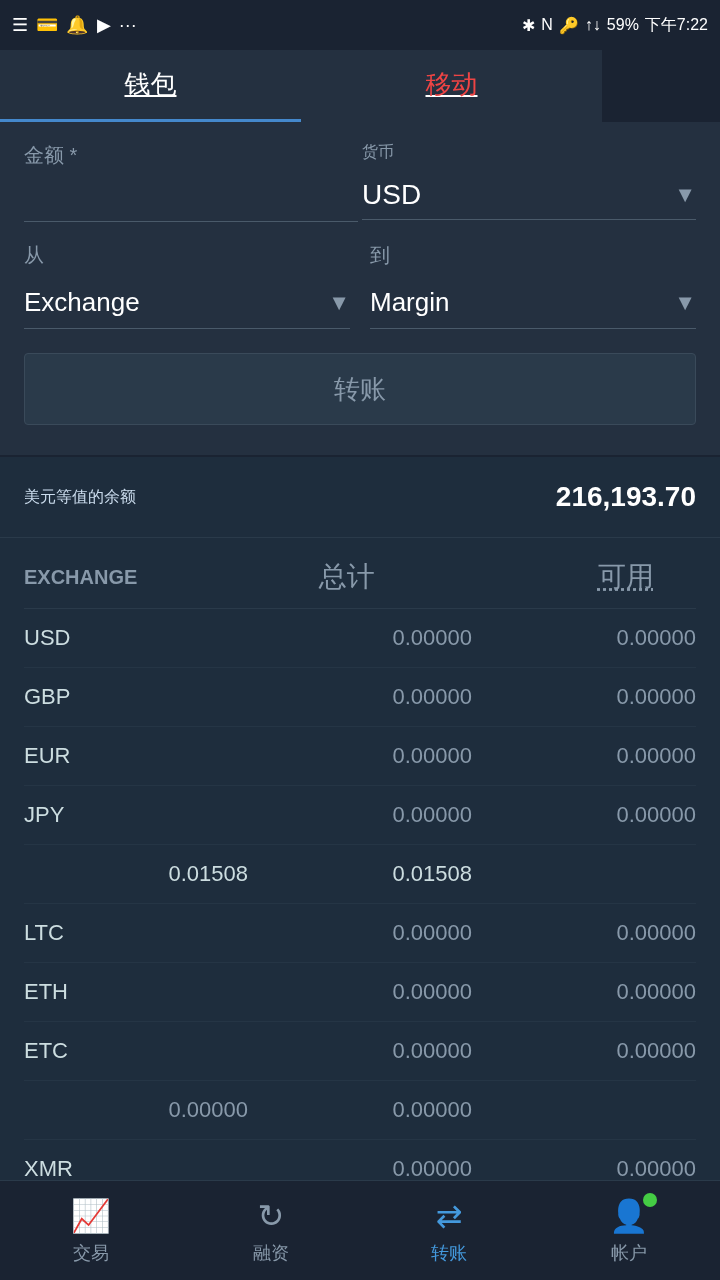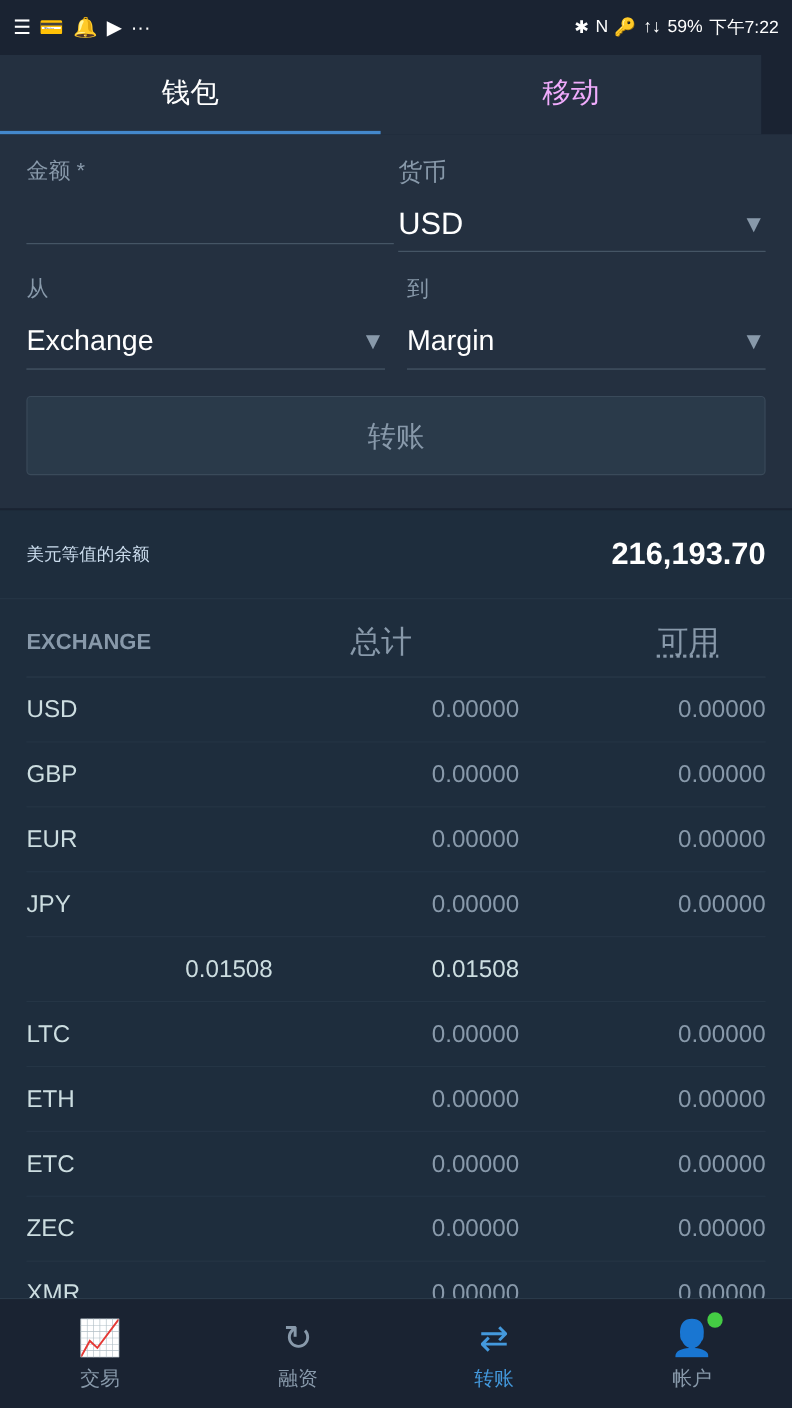--- a/index.html
+++ b/index.html
@@ -36,31 +36,32 @@
       display: flex;
       align-items: center;
       gap: 6px;
       font-size: 16px;
       color: #ffffff;
     }
 
     
     .tab-bar {
       display: flex;
-      width: 692px;
+      width: 602px;
       height: 72px;
       background: #243040;
+      text-decoration: underline;
     }
     .tab-item {
       flex: 1;
       display: flex;
       align-items: center;
       justify-content: center;
       font-size: 26px;
-      color: #f0abfc;
+      color: #ef4444;
       cursor: pointer;
       border-bottom: 3px solid transparent;
     }
     .tab-item.active {
       color: #ffffff;
       border-bottom: 3px solid #4488cc;
     }
 
     
     .transfer-section {
@@ -95,21 +96,21 @@
       font-size: 24px;
       padding: 8px 0;
       outline: none;
     }
 
     .currency-group {
       flex: 1;
     }
 
     .currency-label {
-      font-size: 22px;
+      font-size: 16px;
       color: #8899aa;
       margin-bottom: 8px;
     }
 
     .currency-select {
       display: flex;
       align-items: center;
       justify-content: space-between;
       border-bottom: 1px solid #4a5a6a;
       padding: 8px 0;
@@ -409,21 +410,20 @@
       <span class="col-name">ETH</span>
       <span class="col-val">0.00000</span>
       <span class="col-val">0.00000</span>
     </div>
         <div class="asset-row-cols">
       <span class="col-name">ETC</span>
       <span class="col-val">0.00000</span>
       <span class="col-val">0.00000</span>
     </div>
         <div class="asset-row-cols">
-      <span class="col-name">ZEC</span>
       <span class="col-val">0.00000</span>
       <span class="col-val">0.00000</span>
     </div>
         <div class="asset-row-cols">
       <span class="col-name">XMR</span>
       <span class="col-val">0.00000</span>
       <span class="col-val">0.00000</span>
     </div>
         <div class="asset-row-cols">
       <span class="col-name">DASH</span>

